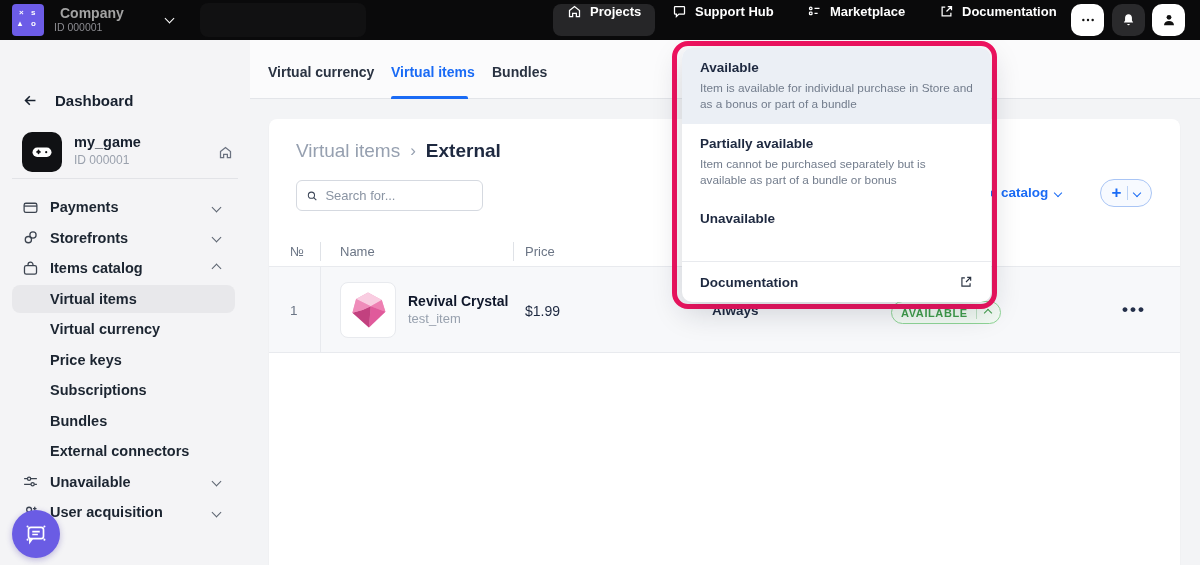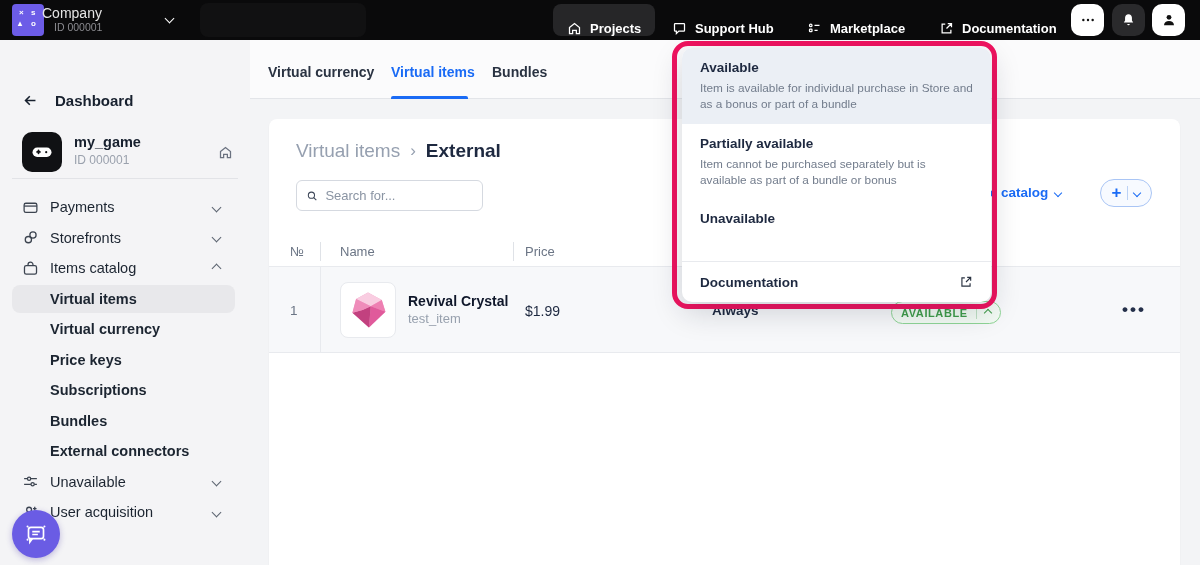--- a/index.html
+++ b/index.html
@@ -4,42 +4,42 @@
 <style>
   * { margin:0; padding:0; box-sizing:border-box; }
   html,body { width:1200px; height:565px; }
   body { font-family:"Liberation Sans", sans-serif; background:#f3f4f6; overflow:hidden; position:relative; }
   .abs { position:absolute; }
 
   
   .topbar { left:0; top:0; width:1200px; height:40px; background:#0a0a0b; z-index:50; }
   .logo { left:12px; top:4px; width:32px; height:32px; background:#6c5ce7; border-radius:4px; color:#fff; }
   .logo span { position:absolute; font-size:8px; font-weight:bold; }
-  .company-name { left:42px; top:5px; color:#e5e5e5; font-size:14px; font-weight:normal; }
+  .company-name { left:60px; top:5px; color:#a3a3a3; font-size:14px; font-weight:bold; }
   .company-id { left:54px; top:21px; color:#8b8b90; font-size:10.5px; }
   .tb-placeholder { left:200px; top:3px; width:166px; height:34px; background:#111112; border-radius:8px; }
-  .tb-btn { top:4px; height:32px; display:flex; align-items:flex-end; gap:8px; color:#fff; font-size:13px; font-weight:bold; padding:0 14px; border-radius:8px; cursor:pointer; }
+  .tb-btn { top:4px; height:32px; display:flex; align-items:flex-start; gap:8px; color:#fff; font-size:13px; font-weight:bold; padding:0 14px; border-radius:8px; cursor:pointer; }
   .tb-btn svg { stroke:#fff; }
   .tb-pill { top:4px; width:33px; height:32px; border-radius:10px; display:flex; align-items:center; justify-content:center; }
   .pill-light { background:#fff; color:#111; }
   .pill-dark { background:#2a2a2c; }
 
   
   .sidebar { left:0; top:40px; width:250px; height:525px; background:#f4f4f6; z-index:10; }
   .back-row { left:22px; top:52px; display:flex; align-items:center; gap:16px; }
   .back-row b { font-size:15px; color:#17202e; }
   .proj-icon { left:22px; top:92px; width:40px; height:40px; background:#101114; border-radius:10px; display:flex; align-items:center; justify-content:center; }
   .proj-name { left:74px; top:94px; font-size:14.5px; font-weight:bold; color:#17202e; }
   .proj-id { left:74px; top:113px; font-size:12px; color:#9aa1ad; }
   .proj-home { left:218px; top:105px; }
   .side-div { left:12px; top:138px; width:226px; height:1px; background:#e2e3e7; }
   .menu { left:0; top:152px; width:250px; }
   .mrow { height:30.5px; display:flex; align-items:center; position:relative; cursor:pointer; }
   .mrow .micon { position:absolute; left:22px; width:18px; height:18px; display:flex; align-items:center; }
-  .mrow .mlabel { position:absolute; left:50px; font-size:14.5px; font-weight:normal; color:#1c2531; }
+  .mrow .mlabel { position:absolute; left:50px; font-size:14.5px; font-weight:bold; color:#1c2531; }
   .mrow .mchev { position:absolute; left:213px; }
   .sub .mlabel { font-weight:bold; }
   .sel-pill { position:absolute; left:12px; top:1px; width:223px; height:28px; background:#e8e8eb; border-radius:8px; }
   .micon svg { stroke:#3c4450; }
 
   
   .fab { left:12px; top:510px; width:48px; height:48px; border-radius:50%; background:#6a5ce4; z-index:60; display:flex; align-items:center; justify-content:center; box-shadow:0 2px 6px rgba(60,40,160,.3); }
 
   
   .tabstrip { left:250px; top:40px; width:950px; height:59px; background:#fbfbfc; border-bottom:1px solid #e3e5e9; z-index:5; }

